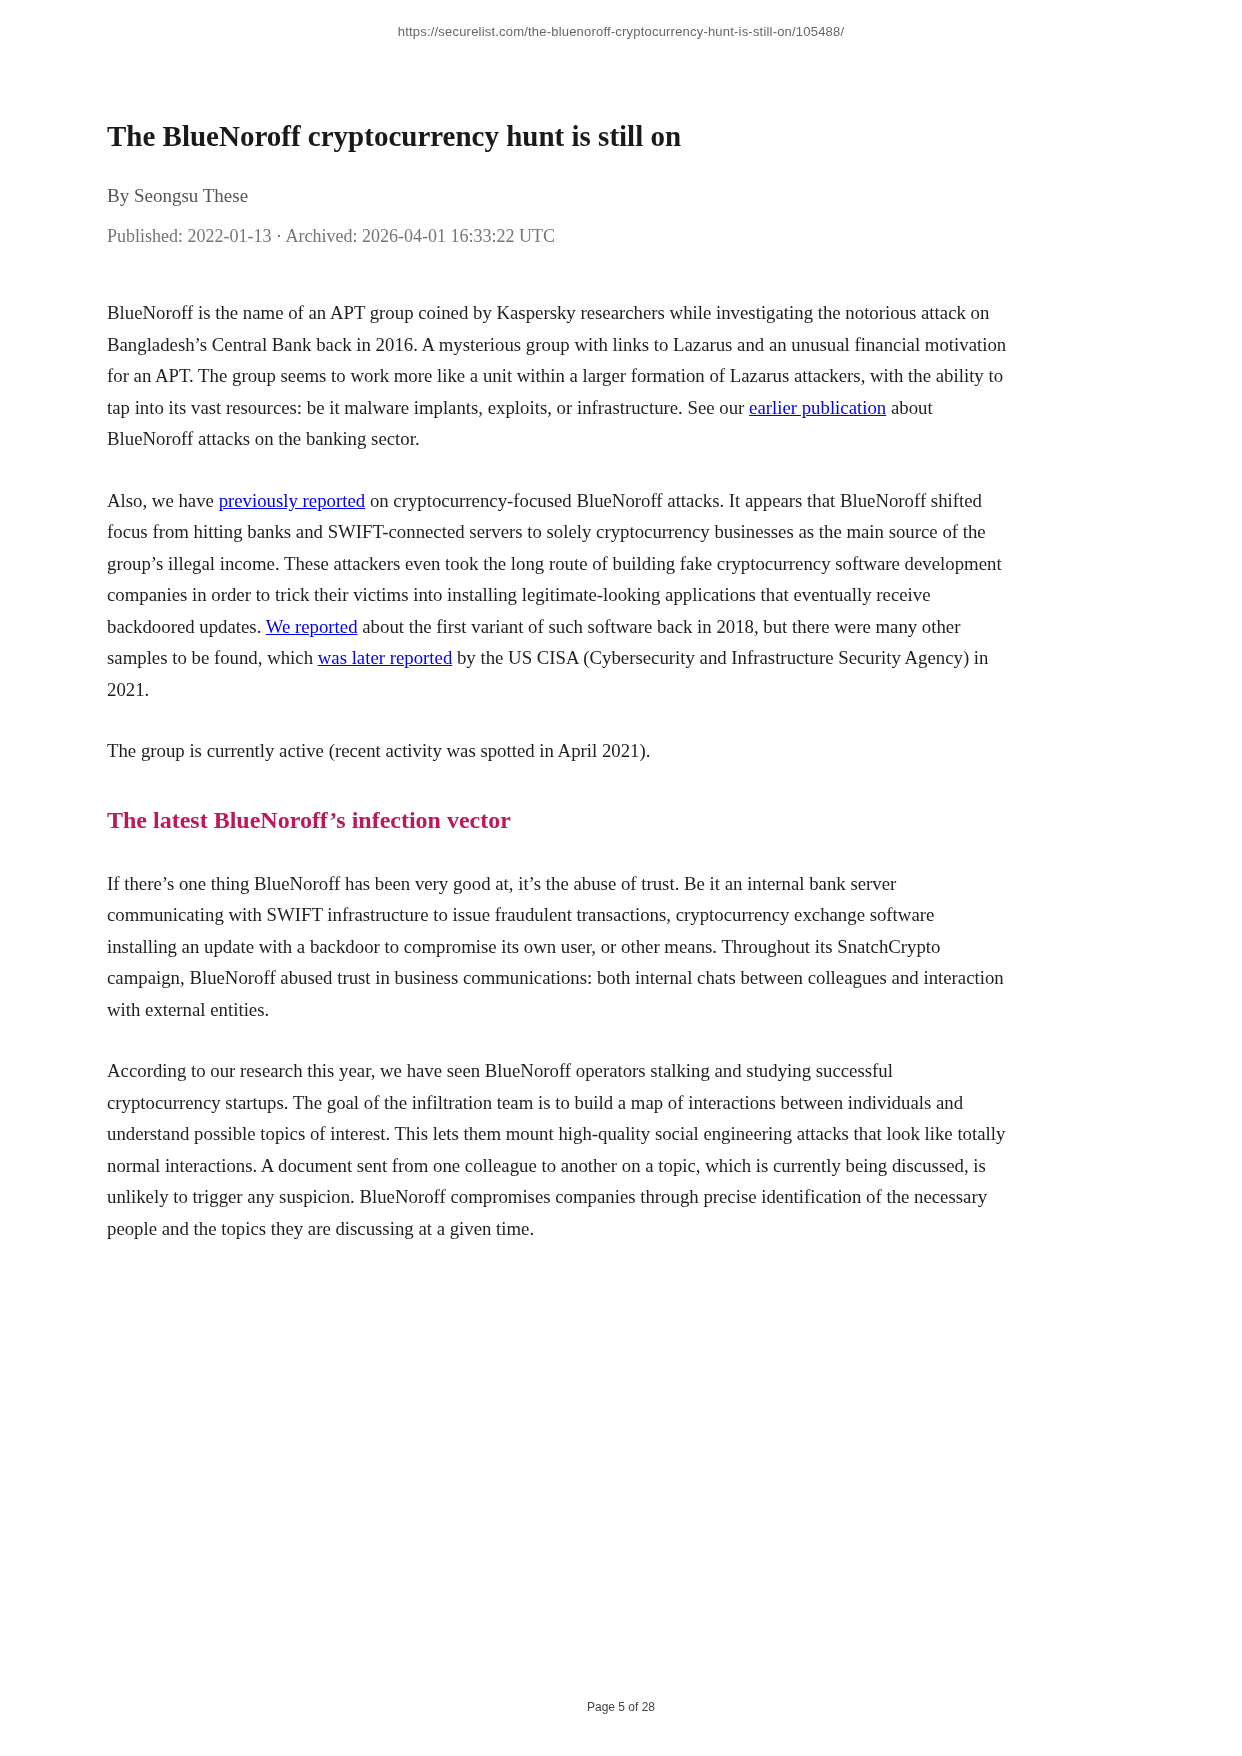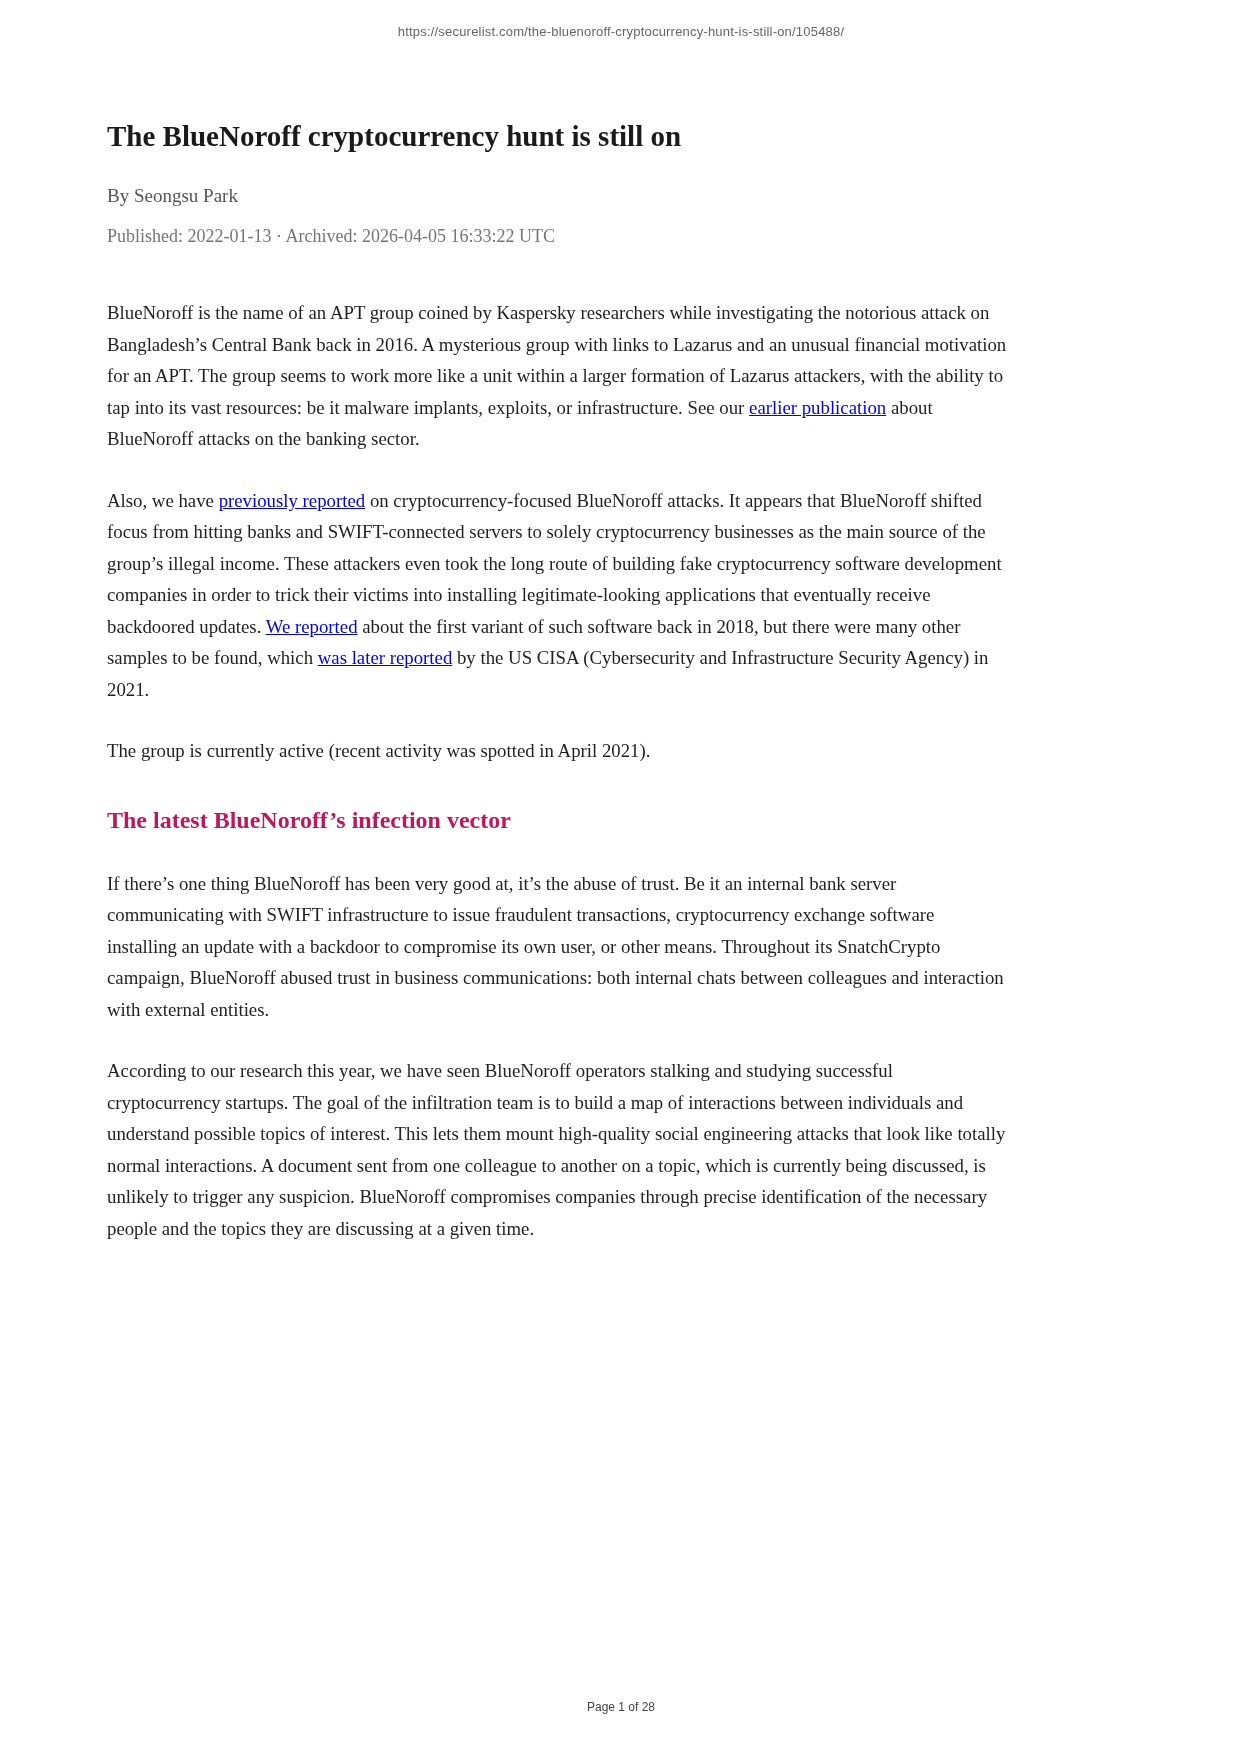--- a/index.html
+++ b/index.html
@@ -86,30 +86,30 @@
 <body>
 
 <div class="page">
 
   <div class="header-url">https://securelist.com/the-bluenoroff-cryptocurrency-hunt-is-still-on/105488/</div>
 
   <div class="content">
 
     <h1 class="page-title">The BlueNoroff cryptocurrency hunt is still on</h1>
 
-    <div class="byline">By Seongsu Park</div>
+    <div class="byline">By Seongsu These</div>
 
-    <div class="meta-line">Published: 2022-01-13 · Archived: 2026-04-05 16:33:22 UTC</div>
+    <div class="meta-line">Published: 2022-01-13 · Archived: 2026-04-01 16:33:22 UTC</div>
 
     <div class="article-body">
         <p class="paragraph"><span>BlueNoroff is the name of an APT group coined by Kaspersky researchers while investigating the notorious attack on Bangladesh’s Central Bank back in 2016. A mysterious group with links to Lazarus and an unusual financial motivation for an APT. The group seems to work more like a unit within a larger formation of Lazarus attackers, with the ability to tap into its vast resources: be it malware implants, exploits, or infrastructure. See our </span><a class="inline-link" href="#">earlier publication</a><span> about BlueNoroff attacks on the banking sector.</span></p>
         <p class="paragraph"><span>Also, we have </span><a class="inline-link" href="#">previously reported</a><span> on cryptocurrency-focused BlueNoroff attacks. It appears that BlueNoroff shifted focus from hitting banks and SWIFT-connected servers to solely cryptocurrency businesses as the main source of the group’s illegal income. These attackers even took the long route of building fake cryptocurrency software development companies in order to trick their victims into installing legitimate-looking applications that eventually receive backdoored updates. </span><a class="inline-link" href="#">We reported</a><span> about the first variant of such software back in 2018, but there were many other samples to be found, which </span><a class="inline-link" href="#">was later reported</a><span> by the US CISA (Cybersecurity and Infrastructure Security Agency) in 2021.</span></p>
         <p class="paragraph"><span>The group is currently active (recent activity was spotted in April 2021).</span></p>
         <h2 class="section-heading"><span>The latest BlueNoroff’s infection vector</span></h2>
         <p class="paragraph"><span>If there’s one thing BlueNoroff has been very good at, it’s the abuse of trust. Be it an internal bank server communicating with SWIFT infrastructure to issue fraudulent transactions, cryptocurrency exchange software installing an update with a backdoor to compromise its own user, or other means. Throughout its SnatchCrypto campaign, BlueNoroff abused trust in business communications: both internal chats between colleagues and interaction with external entities.</span></p>
         <p class="paragraph"><span>According to our research this year, we have seen BlueNoroff operators stalking and studying successful cryptocurrency startups. The goal of the infiltration team is to build a map of interactions between individuals and understand possible topics of interest. This lets them mount high-quality social engineering attacks that look like totally normal interactions. A document sent from one colleague to another on a topic, which is currently being discussed, is unlikely to trigger any suspicion. BlueNoroff compromises companies through precise identification of the necessary people and the topics they are discussing at a given time.</span></p>
       </div>
 
   </div>
 
-  <div class="footer-page-number">Page 1 of 28</div>
+  <div class="footer-page-number">Page 5 of 28</div>
 
 </div>
 
 </body></html>

